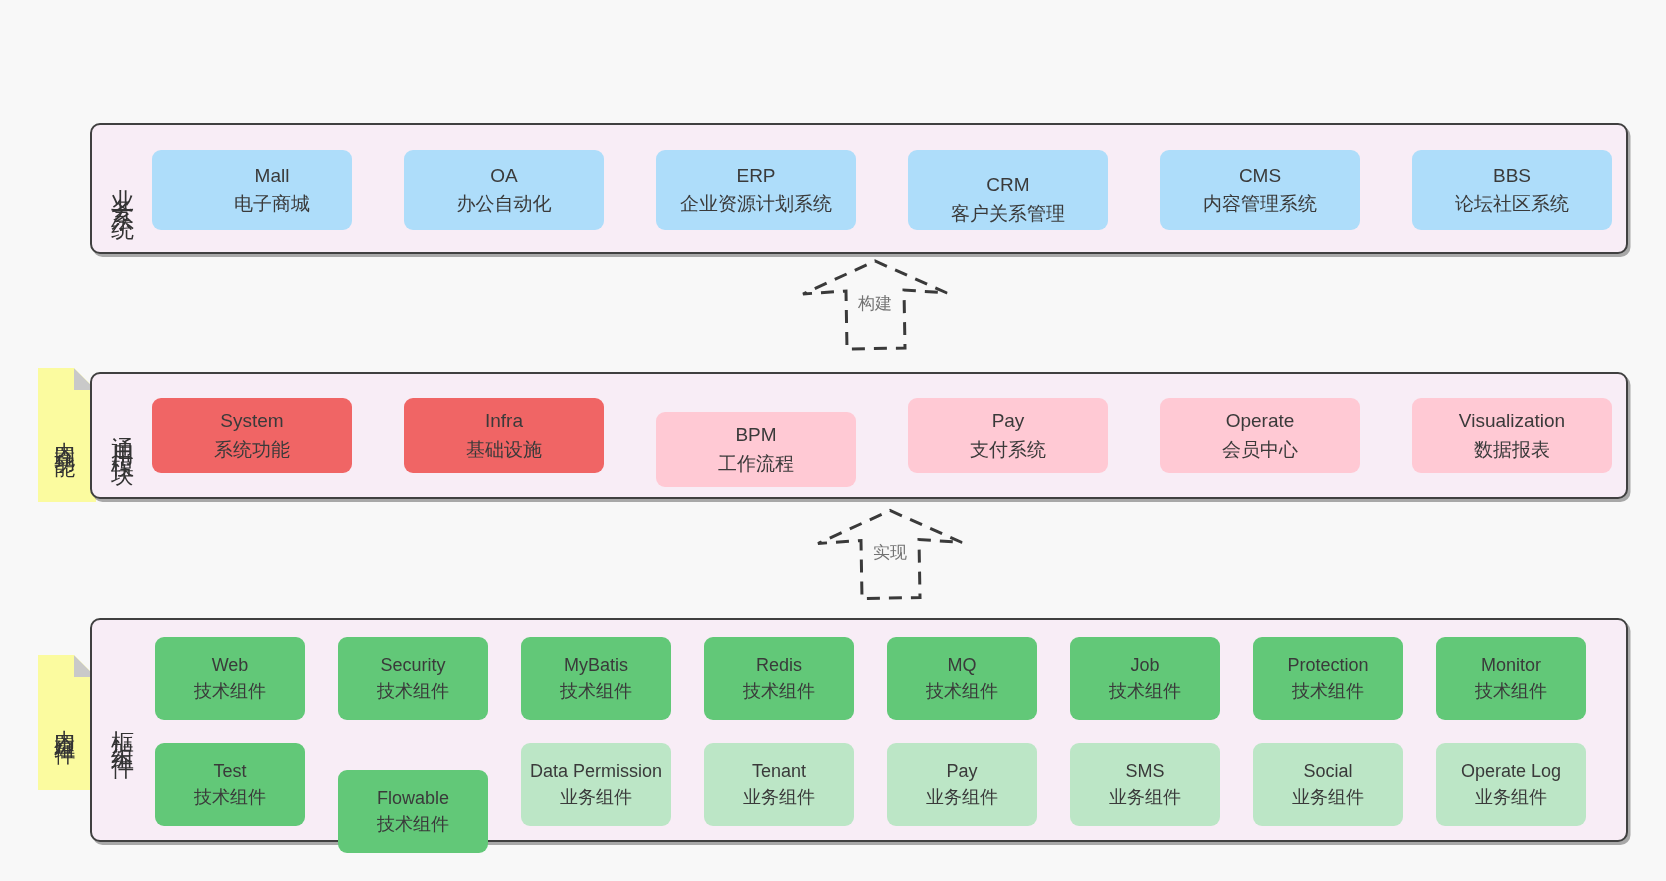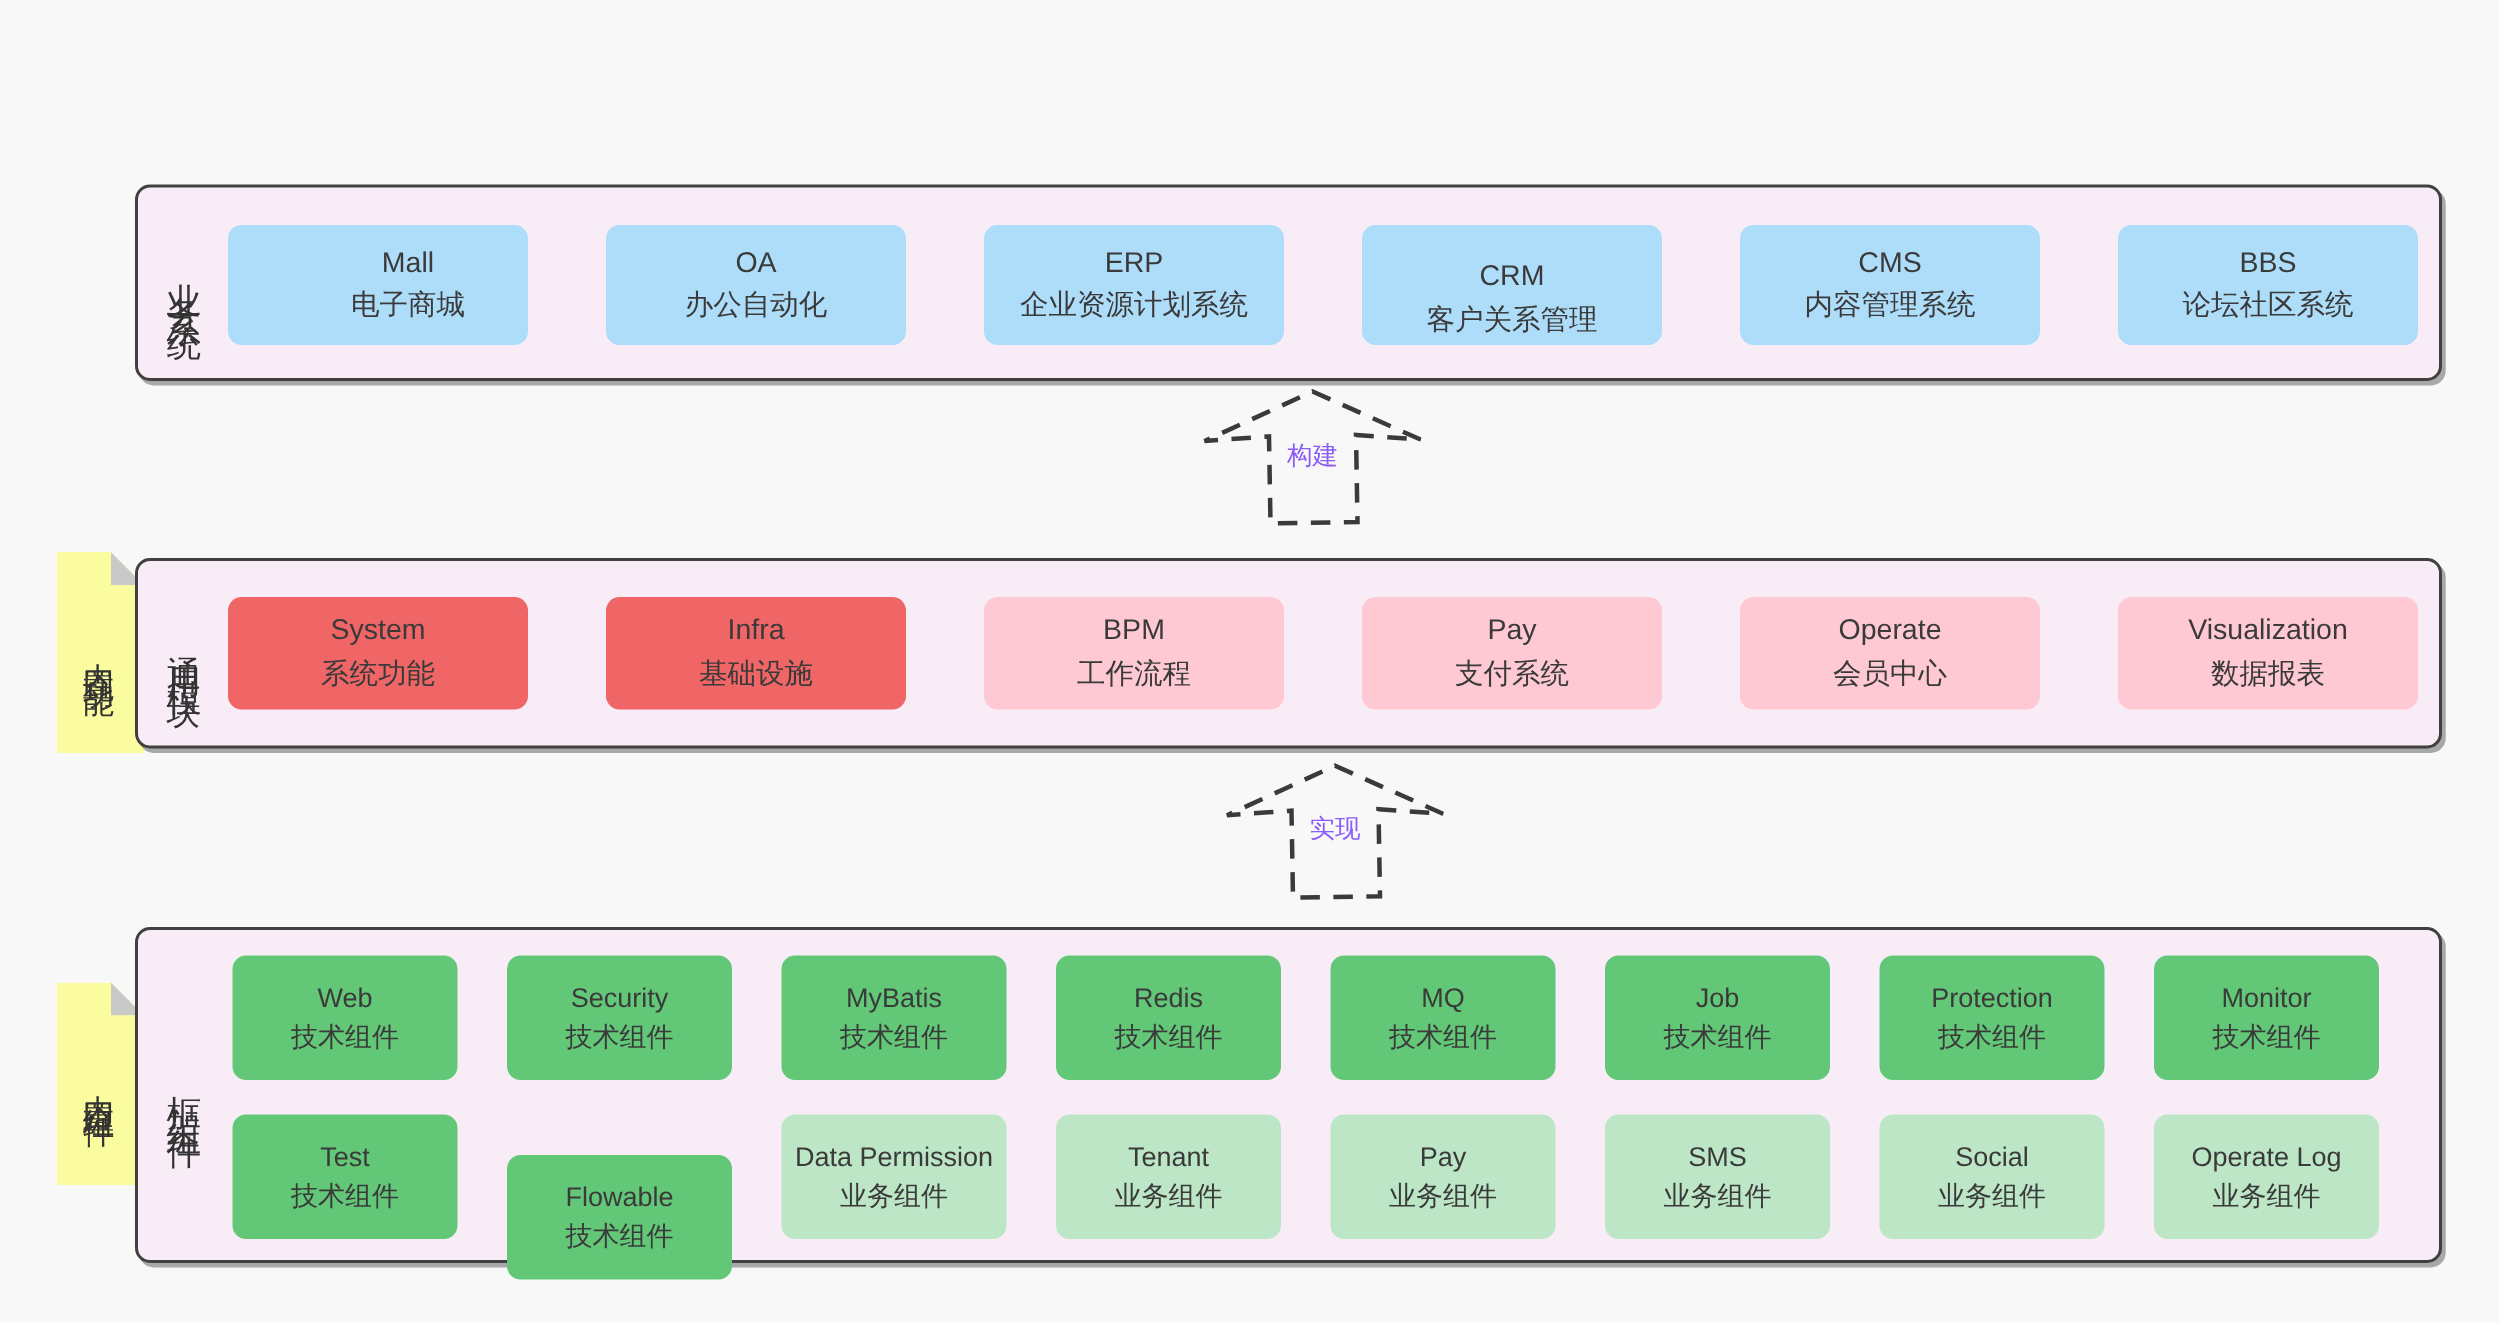--- a/index.html
+++ b/index.html
@@ -59,21 +59,21 @@
   
   .arrow{position:absolute;z-index:2;}
   .a0{left:800px;top:257px;width:150px;height:95px;}
   .a1{left:815px;top:503px;width:150px;height:102px;}
   .arrow svg{display:block;width:100%;height:100%;}
   .arrow path{
     fill:none;stroke:#3a3a3a;stroke-width:3;stroke-dasharray:13 9;stroke-linecap:butt;
   }
   .arrow-label{
     position:absolute;left:50%;top:36%;transform:translateX(-50%);
-    background:#f8f8f8;padding:1px 3px;font-size:17px;color:#8b5cf6;white-space:nowrap;
+    background:#f8f8f8;padding:1px 3px;font-size:17px;color:#737373;white-space:nowrap;
   }
 </style>
 </head>
 <body>
 
 <div id="canvas">
 
   <div class="note n0">
     <div class="fold"></div>
     <div class="note-text">内置功能</div>
@@ -124,21 +124,21 @@
     <div class="band-label">通用模块</div>
     <div class="row r0">
         <div class="box" style="background: rgb(240, 101, 101);">
           <div>System</div>
           <div>系统功能</div>
         </div>
         <div class="box" style="background: rgb(240, 101, 101);">
           <div>Infra</div>
           <div>基础设施</div>
         </div>
-        <div class="box" style="background: rgb(255, 201, 212);">
+        <div class="box" style="background: rgb(255, 201, 212); margin-top: 14px;">
           <div>BPM</div>
           <div>工作流程</div>
         </div>
         <div class="box" style="background: rgb(255, 201, 212);">
           <div>Pay</div>
           <div>支付系统</div>
         </div>
         <div class="box" style="background: rgb(255, 201, 212);">
           <div>Operate</div>
           <div>会员中心</div>

